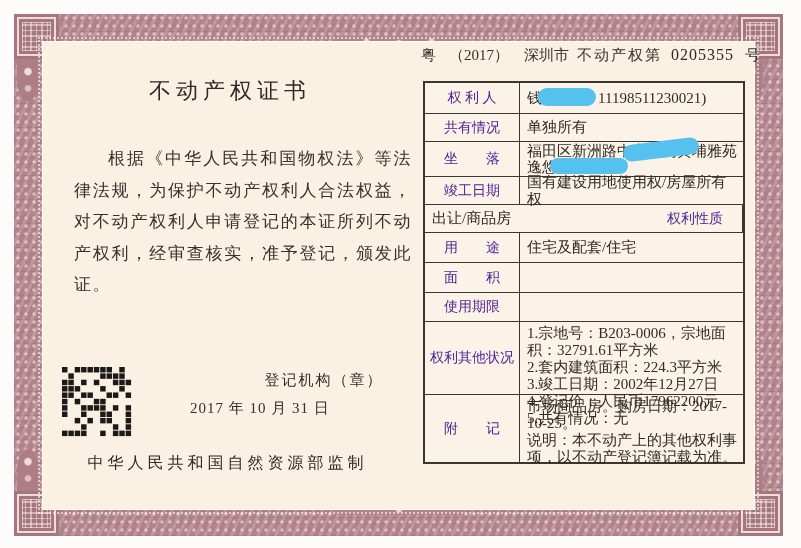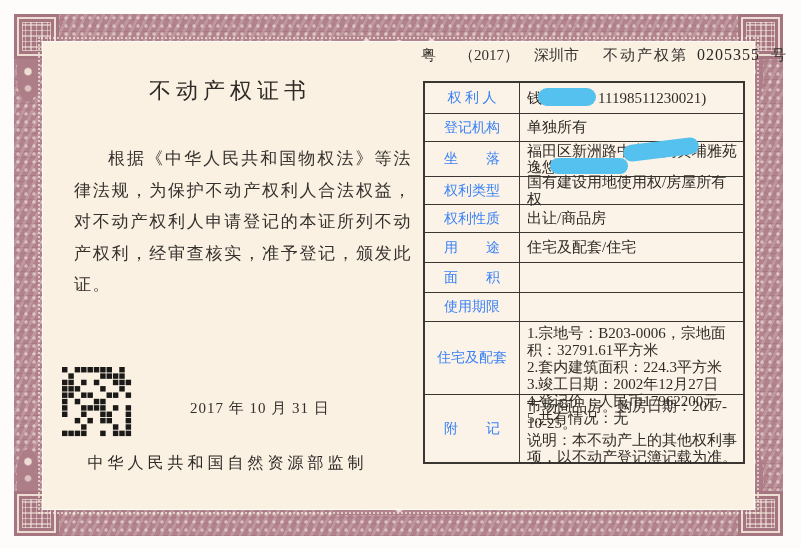--- a/index.html
+++ b/index.html
@@ -69,39 +69,39 @@
   .ministry{
     position:absolute;left:40px;top:453px;width:375px;text-align:center;
     font-size:16px;letter-spacing:4px;color:#2e2a27;
   }
 
   
   .cert-no{
     position:absolute;left:421px;top:46px;width:335px;
     display:flex;align-items:baseline;font-size:15px;color:#35312d;white-space:nowrap;
   }
-  .cert-no .sp1{margin-left:23px}
+  .cert-no .sp1{margin-left:13px}
   .cert-no .sp2{margin-left:15px}
-  .cert-no .sp3{margin-left:24px;letter-spacing:2px}
+  .cert-no .sp3{margin-left:8px;letter-spacing:2px}
   .cert-no .num{margin-left:9px;font-size:16px;letter-spacing:1px;color:#2b2723}
   .cert-no .sp4{margin-left:11px}
 
   
   .cert-table{
     position:absolute;left:423px;top:81px;width:322px;
     border:2px solid #3a3632;background:rgba(252,246,236,.5);
     box-sizing:border-box;
   }
   .row{display:flex;box-sizing:border-box;}
   .row + .row{border-top:1.5px solid #3a3632;}
   .cell{box-sizing:border-box;}
   .cell.label{
     width:95px;flex:0 0 95px;border-right:1.5px solid #3a3632;
     display:flex;align-items:center;justify-content:center;
-    font-size:14px;color:#3b82f6;text-align:center;padding:0 2px;white-space:pre;font-family:Liberation Serif, serif;
+    font-size:14px;color:#4c1d95;text-align:center;padding:0 2px;white-space:pre;font-family:Liberation Serif, serif;
   }
   .cell.value{
     flex:1;display:flex;align-items:center;padding:1px 4px 1px 7px;
     font-size:15px;color:#2f2b27;position:relative;line-height:17px;
   }
   .cell.value.top{align-items:flex-start;display:block;padding-top:3px;}
   .h30{height:30px}.h28{height:28px}.h35{height:35px}.h27{height:27px}.h29{height:29px}.h73{height:73px}.h68{height:68px}
   .small-lines{font-size:11.5px;line-height:13.5px;letter-spacing:0;}
   .note-lines{font-size:14.5px;line-height:19px;}
   .unit-no{font-size:14.5px;letter-spacing:.2px;}
@@ -190,20 +190,21 @@
         <rect x="70" y="63" width="6" height="6"></rect>
         <rect x="0" y="70" width="6" height="6"></rect>
         <rect x="7" y="70" width="6" height="6"></rect>
         <rect x="14" y="70" width="6" height="6"></rect>
         <rect x="21" y="70" width="6" height="6"></rect>
         <rect x="42" y="70" width="6" height="6"></rect>
         <rect x="56" y="70" width="6" height="6"></rect>
         <rect x="63" y="70" width="6" height="6"></rect>
         <rect x="70" y="70" width="6" height="6"></rect>
       </svg></div>
+  <div class="issuer">登记机构（章）</div>
   <div class="issue-date">2017 年 10 月 31 日</div>
   <div class="ministry">中华人民共和国自然资源部监制</div>
 
   <div class="cert-no">
     <span>粤</span>
     <span class="sp1">（2017）</span>
     <span class="sp2">深圳市</span>
     <span class="sp3">不动产权第</span>
     <span class="num">0205355</span>
     <span class="sp4">号</span>
@@ -214,60 +215,60 @@
     <div class="row h30">
       <div class="cell label">权 利 人</div>
       <div class="cell value">
         <span>钱</span>
           <span class="patch owner"></span>
           <span>11198511230021)</span>
       </div>
     </div>
 
     <div class="row h28">
-      <div class="cell label">登记机构</div>
+      <div class="cell label">共有情况</div>
       <div class="cell value">单独所有</div>
     </div>
 
     <div class="row h35">
       <div class="cell label">坐　　落</div>
       <div class="cell value" style="line-height:16px;">
         <span>福田区新洲路中心区内黄埔雅苑逸悠园</span>
         <span class="patch abs loc-a"></span>
         <span class="patch abs loc-b"></span>
       </div>
     </div>
 
 
     <div class="row h28">
-      <div class="cell label">权利类型</div>
+      <div class="cell label">竣工日期</div>
       <div class="cell value">国有建设用地使用权/房屋所有权</div>
     </div>
 
     <div class="row h28">
+      <div class="cell value">出让/商品房</div>
       <div class="cell label">权利性质</div>
-      <div class="cell value">出让/商品房</div>
     </div>
 
     <div class="row h30">
       <div class="cell label">用　　途</div>
       <div class="cell value">住宅及配套/住宅</div>
     </div>
 
     <div class="row h30">
       <div class="cell label">面　　积</div>
     </div>
 
     <div class="row h29">
       <div class="cell label">使用期限</div>
       <div class="cell value"></div>
     </div>
 
     <div class="row h73">
-      <div class="cell label">住宅及配套</div>
+      <div class="cell label">权利其他状况</div>
       <div class="cell value top small-lines">
         <div>1.宗地号：B203-0006，宗地面积：32791.61平方米</div>
         <div>2.套内建筑面积：224.3平方米</div>
         <div>3.竣工日期：2002年12月27日</div>
         <div>4.登记价：人民币17962200元</div>
         <div>5.共有情况：无</div>
       </div>
     </div>
 
     <div class="row h68">

